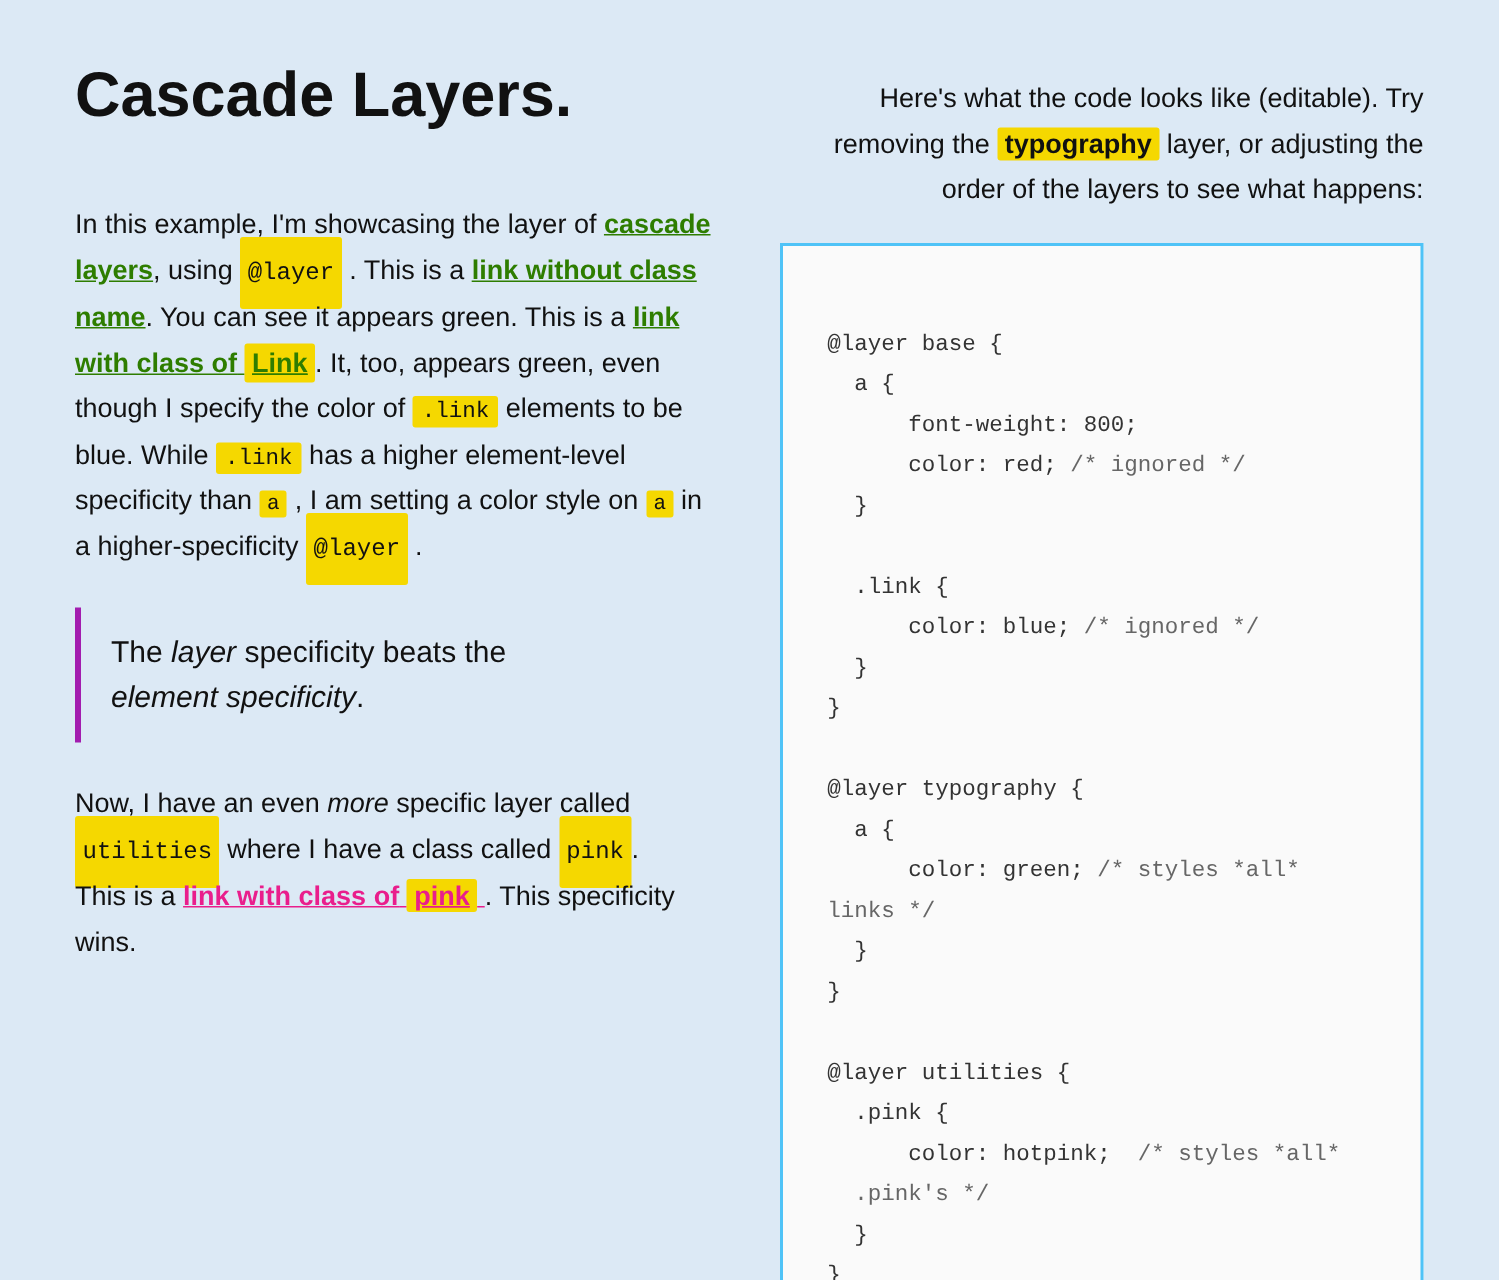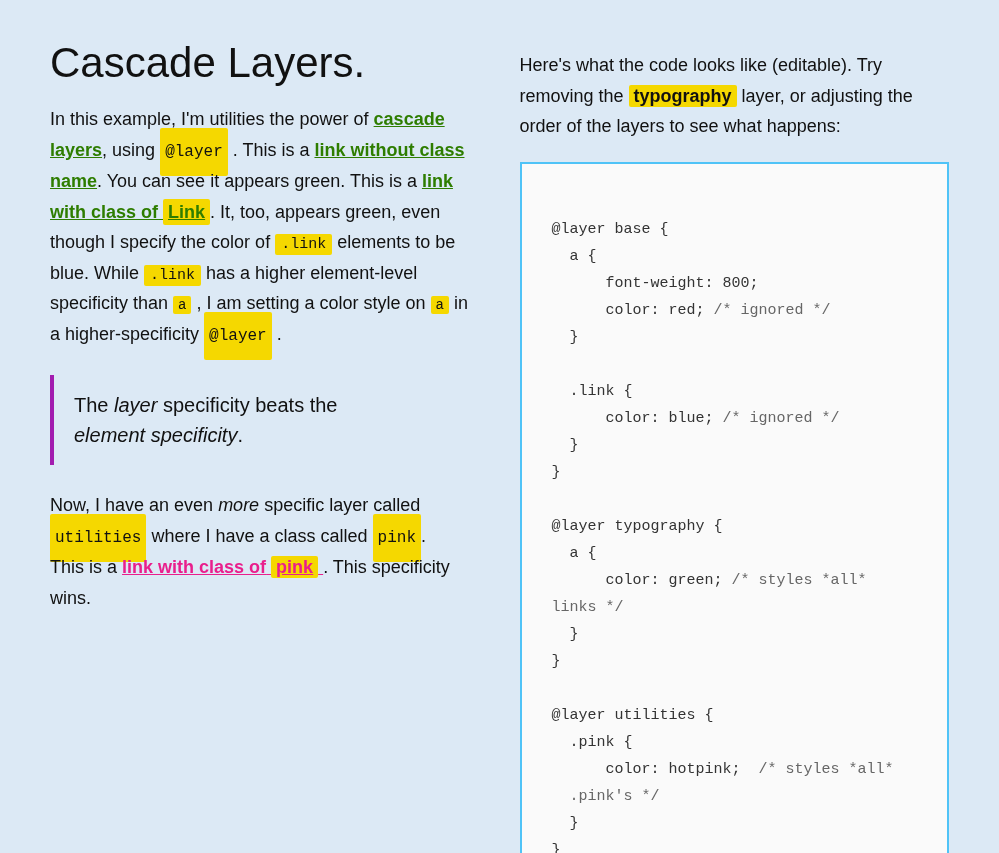--- a/index.html
+++ b/index.html
@@ -32,24 +32,24 @@
     }
 
     .right-column {
       flex: 1;
       max-width: 440px;
       padding-top: 10px;
     }
 
     .page-title {
       font-size: 42px;
-      font-weight: 400;
-      font-family: Arial, sans-serif;
-      color: #111;
-      margin-bottom: 18px;
+      font-weight: 700;
+      font-family: Arial, sans-serif;
+      color: #111;
+      margin-bottom: 48px;
       line-height: 1.1;
     }
 
     .intro-text {
       font-family: Arial, sans-serif;
       font-size: 18px;
       line-height: 1.7;
       color: #111;
       margin-bottom: 20px;
     }
@@ -135,20 +135,21 @@
     .blockquote-text em {
       font-style: italic;
     }
 
     .right-description {
       font-family: Arial, sans-serif;
       font-size: 18px;
       line-height: 1.7;
       color: #111;
       margin-bottom: 20px;
+      text-align: right;
     }
 
     .code-block-container {
       border: 2px solid #4fc3f7;
       background-color: #fafafa;
       padding: 25px 30px;
       font-family: 'Courier New', monospace;
       font-size: 15px;
       line-height: 1.8;
       color: #333;
@@ -163,21 +164,21 @@
   </style>
 </head>
 <body>
 
 <div class="page-container">
 
   <div class="left-column">
     <h1 class="page-title">Cascade Layers.</h1>
 
     <p class="intro-text">
-      <span>In this example, I'm utilities the power of</span>
+      <span>In this example, I'm showcasing the layer of</span>
       <a class="link-green"><span>cascade layers</span></a><span>, using</span>
       <span class="highlight-yellow">@layer</span>
       <span>. This is a </span>
       <a class="link-green"><span>link without class name</span></a><span>. You can see it appears green. This is a </span>
       <a class="link-green"><span>link with class of</span>
       <span class="link-green-highlight">Link</span></a><span>. It, too, appears green, even though I specify the color of
       </span>
       <span class="code-inline">.link</span>
       <span> elements to be blue. While </span>
       <span class="code-inline">.link</span>

